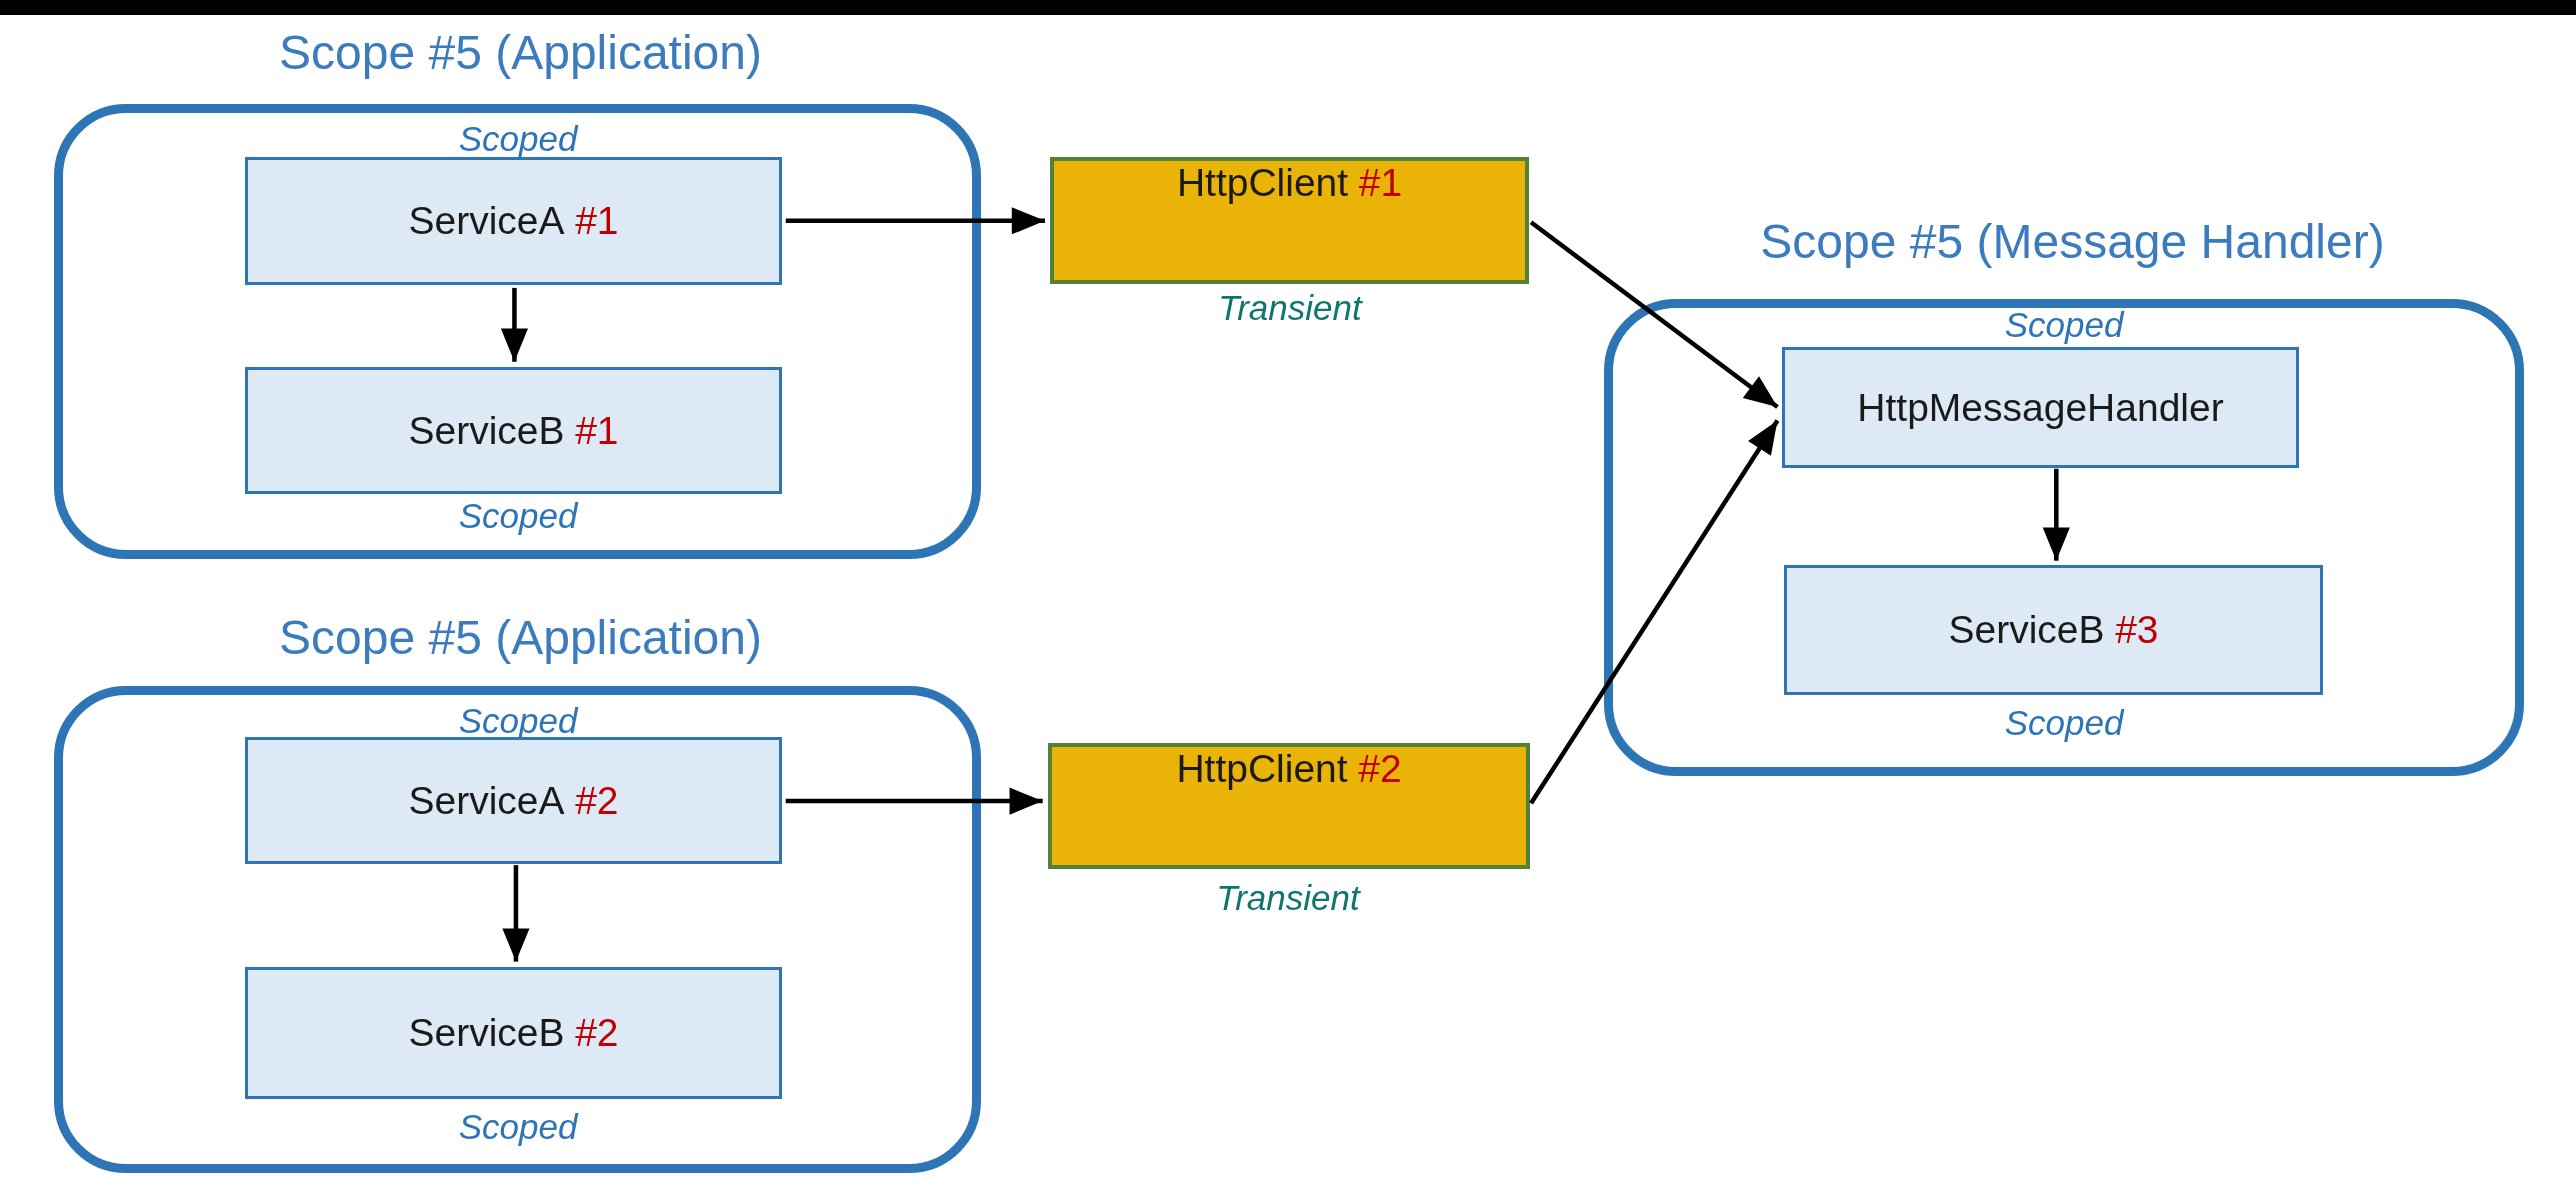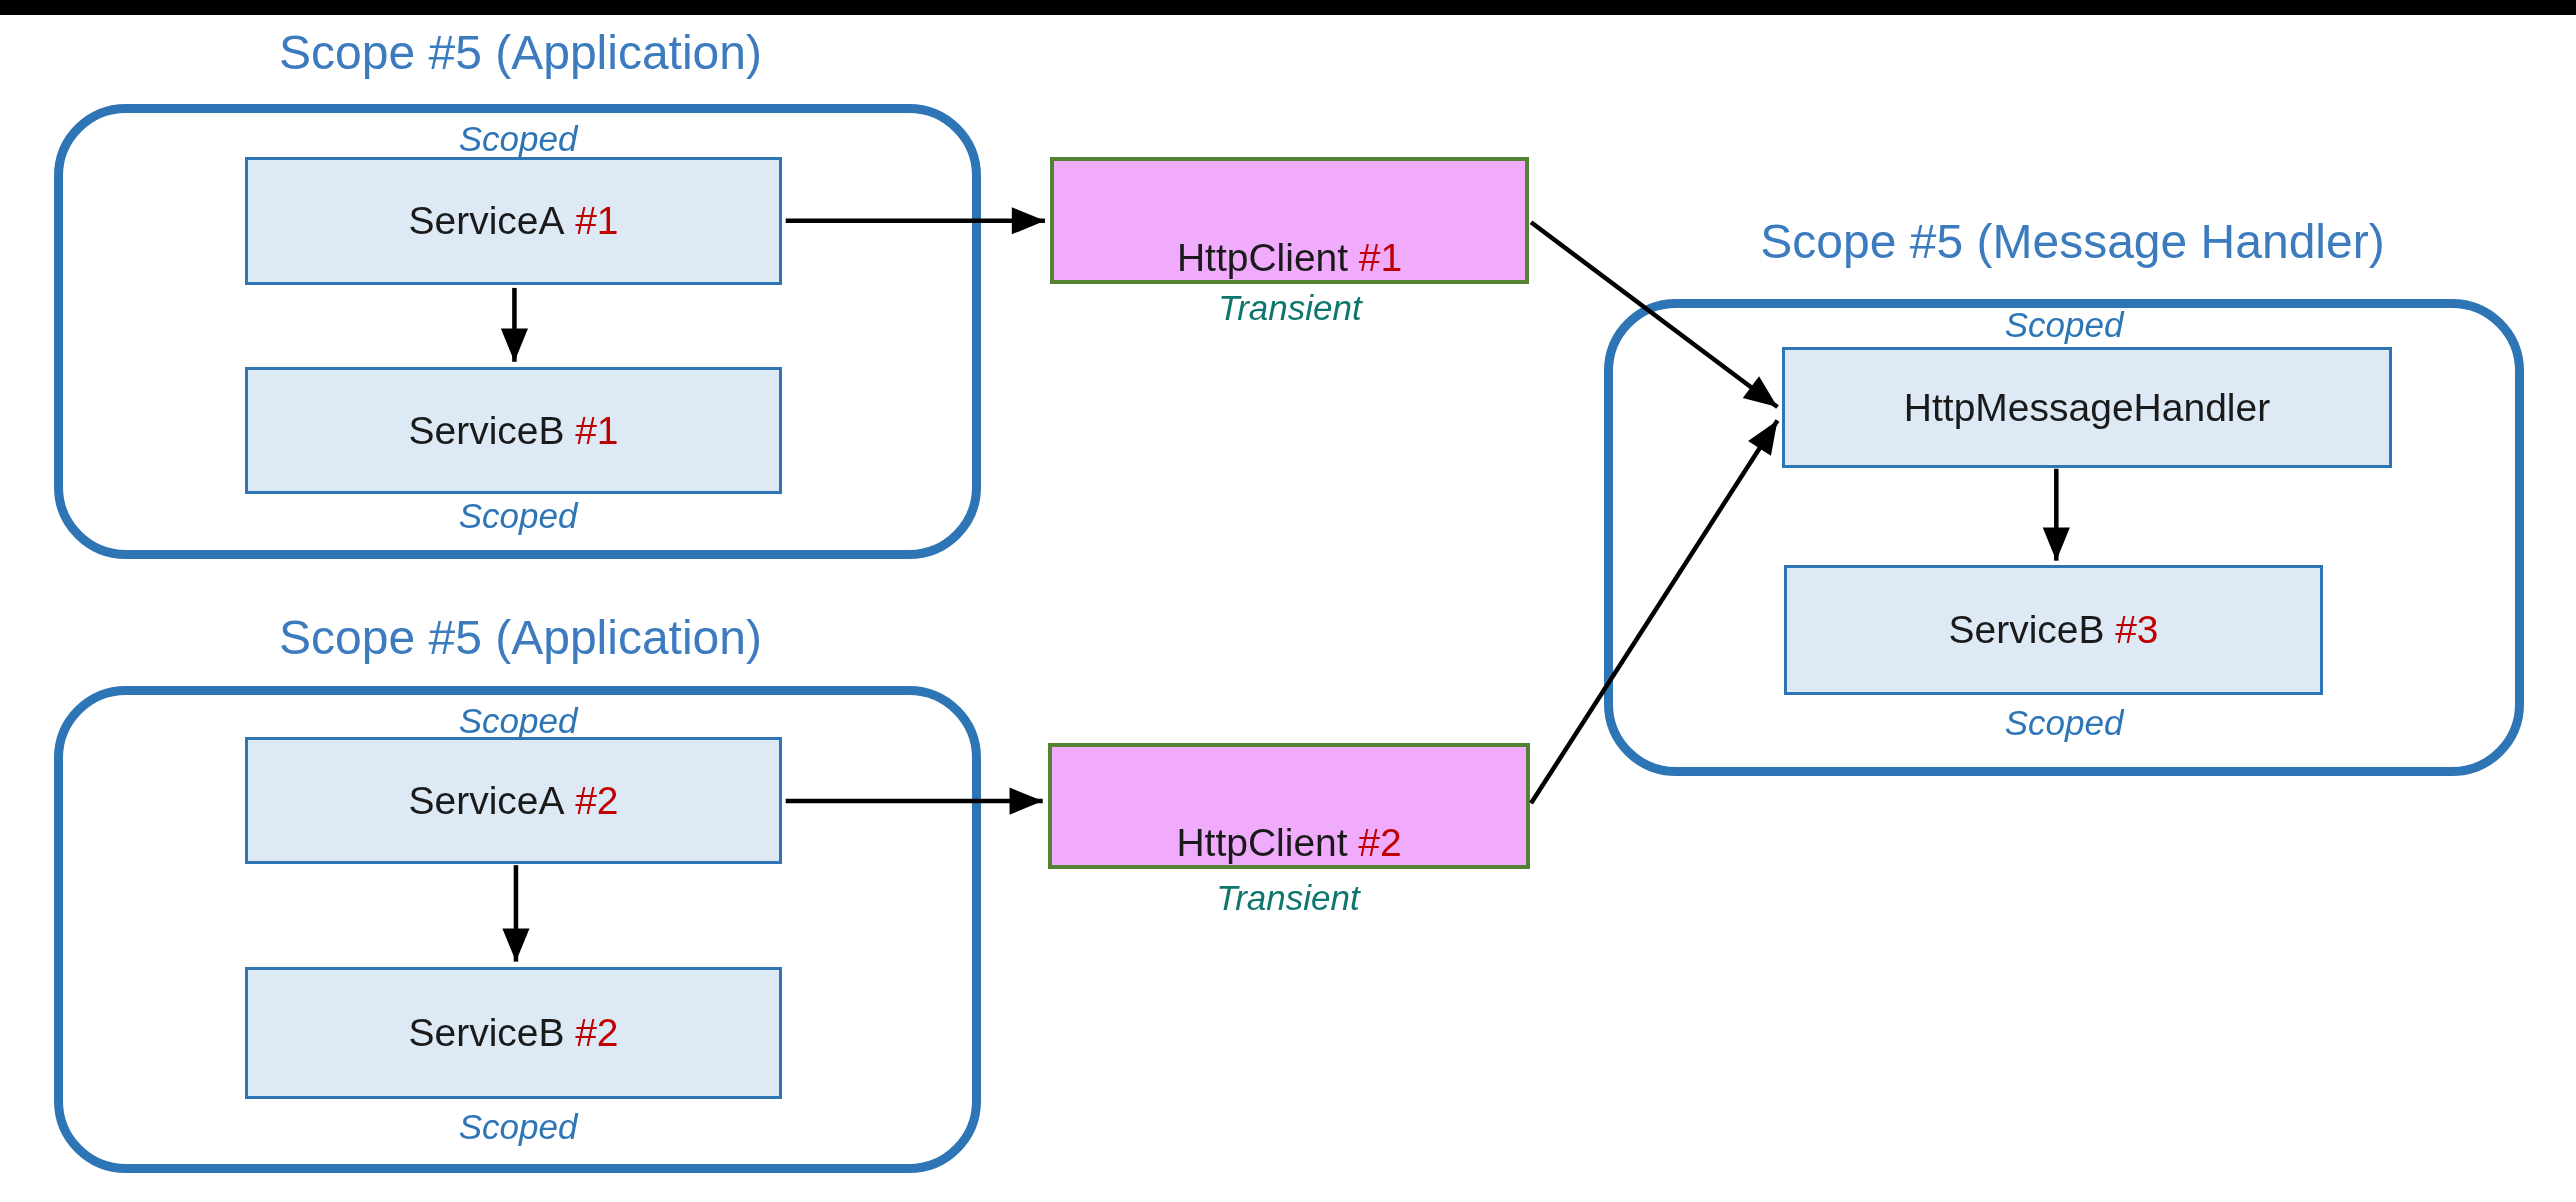--- a/index.html
+++ b/index.html
@@ -53,25 +53,25 @@
     box-sizing: border-box;
     display: flex;
     align-items: center;
     justify-content: center;
     font-size: 39px;
     color: #1a1a1a;
     white-space: nowrap;
   }
   .client-box {
     position: absolute;
-    background: #f0abfc;
+    background: #eab308;
     border: 4.5px solid #548235;
     box-sizing: border-box;
     display: flex;
-    align-items: flex-end;
+    align-items: flex-start;
     justify-content: center;
     font-size: 39px;
     color: #1a1a1a;
     white-space: nowrap;
   }
   .instance-tag {
     color: #c00000;
     margin-left: 10.6px;
   }
   .lifetime-label {
@@ -132,21 +132,21 @@
   </div>
 
   <div class="region-label" style="left:141px; top:1107px; width:754px;">Scoped</div>
 
   <div class="scope-title" style="left:1643px; top:216px; width:859px;">Scope #5 (Message Handler)</div>
 
   <div class="scope-rect" style="left:1604px; top:299px; width:920px; height:477px;"></div>
 
   <div class="region-label" style="left:1687px; top:305px; width:754px;">Scoped</div>
 
-  <div class="service-box" style="left:1782px; top:347px; width:610px; height:121px;text-align:center;">
+  <div class="service-box" style="left:1782px; top:347px; width:517px; height:121px;text-align:center;">
     <span>HttpMessageHandler</span>
   </div>
 
   <div class="service-box" style="left:1784px; top:565px; width:539px; height:130px;">
     <span>ServiceB</span>
     <span class="instance-tag">#3</span>
   </div>
 
   <div class="region-label" style="left:1687px; top:703px; width:754px;">Scoped</div>
 

